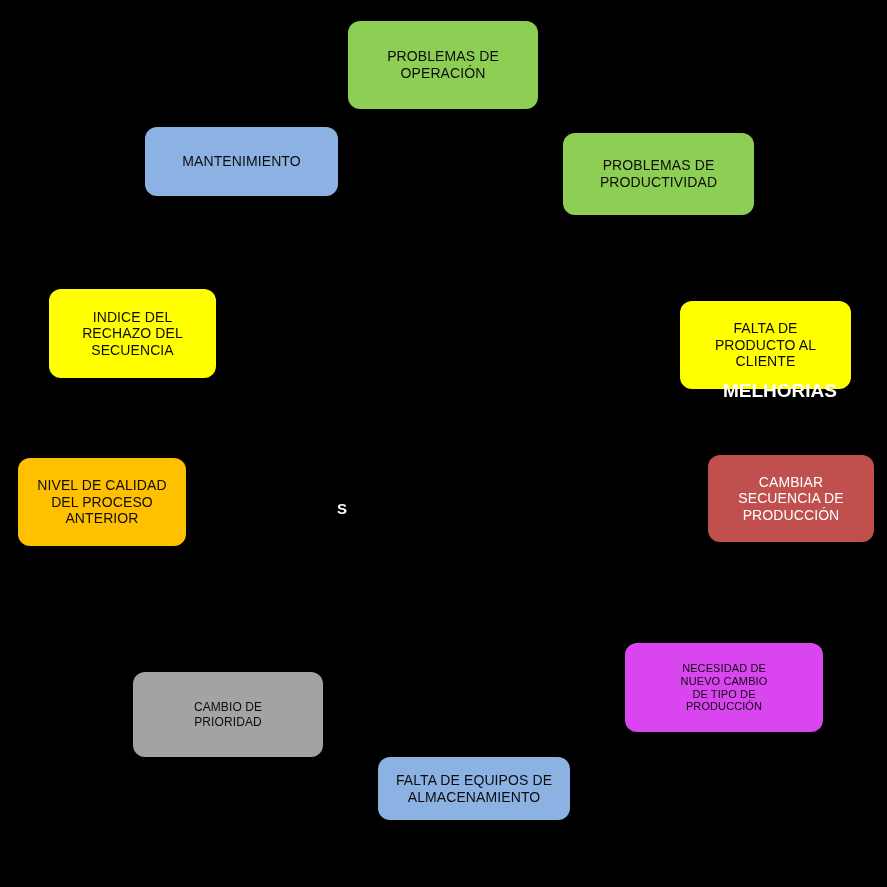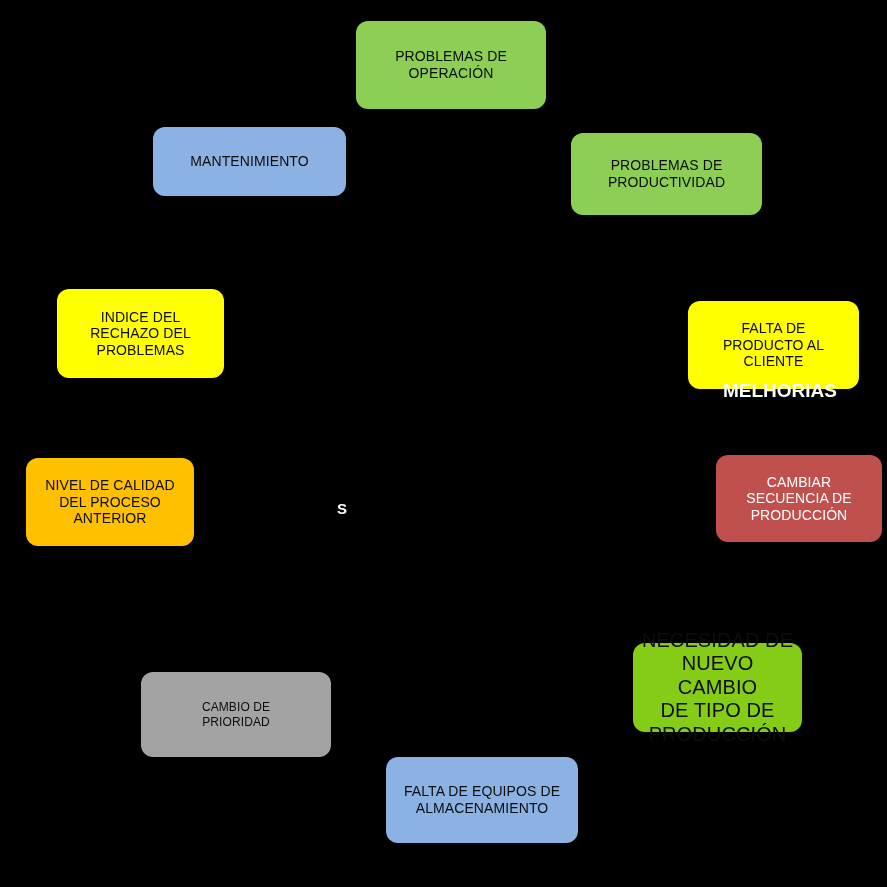--- a/index.html
+++ b/index.html
@@ -23,21 +23,20 @@
     align-items: center;
     justify-content: center;
     text-align: center;
     border-radius: 12px;
     color: #0d0d0d;
     font-weight: 400;
     line-height: 1.18;
     letter-spacing: 0.1px;
     padding: 4px 8px;
     user-select: none;
-    margin-left: 8px;
   }
   .node .node-label {
     display: block;
     width: 100%;
     white-space: pre-line;
   }
   .free-text {
     position: absolute;
     color: #ffffff;
     font-weight: bold;
@@ -58,46 +57,46 @@
     <div class="node" style="left: 145px; top: 127px; width: 193px; height: 69px; background: rgb(140, 178, 228); color: rgb(13, 13, 13); font-size: 14px;">
       <span class="node-label">MANTENIMIENTO</span>
     </div>
     <div class="node" style="left: 563px; top: 133px; width: 191px; height: 82px; background: rgb(141, 206, 84); color: rgb(13, 13, 13); font-size: 14px;">
       <span class="node-label">PROBLEMAS DE
 PRODUCTIVIDAD</span>
     </div>
     <div class="node" style="left: 49px; top: 289px; width: 167px; height: 89px; background: rgb(255, 255, 0); color: rgb(13, 13, 13); font-size: 14px;">
       <span class="node-label">INDICE DEL
 RECHAZO DEL
-PROBLEMAS</span>
+SECUENCIA</span>
     </div>
     <div class="node" style="left: 680px; top: 301px; width: 171px; height: 88px; background: rgb(255, 255, 0); color: rgb(13, 13, 13); font-size: 14px;">
       <span class="node-label">FALTA DE
 PRODUCTO AL
 CLIENTE</span>
     </div>
     <div class="node" style="left: 18px; top: 458px; width: 168px; height: 88px; background: rgb(255, 192, 0); color: rgb(13, 13, 13); font-size: 14px;">
       <span class="node-label">NIVEL DE CALIDAD
 DEL PROCESO
 ANTERIOR</span>
     </div>
     <div class="node" style="left: 708px; top: 455px; width: 166px; height: 87px; background: rgb(192, 80, 77); color: rgb(255, 255, 255); font-size: 14px;">
       <span class="node-label">CAMBIAR
 SECUENCIA DE
 PRODUCCIÓN</span>
     </div>
-    <div class="node" style="left: 625px; top: 643px; width: 169px; height: 89px; background: #84cc16; color: rgb(13, 13, 13); font-size: 20px;">
+    <div class="node" style="left: 625px; top: 643px; width: 198px; height: 89px; background: #d946ef; color: rgb(13, 13, 13); font-size: 11px;">
       <span class="node-label">NECESIDAD DE
 NUEVO CAMBIO
 DE TIPO DE
 PRODUCCIÓN</span>
     </div>
     <div class="node" style="left: 133px; top: 672px; width: 190px; height: 85px; background: #a3a3a3; color: rgb(13, 13, 13); font-size: 12px;">
       <span class="node-label">CAMBIO DE
 PRIORIDAD</span>
     </div>
-    <div class="node" style="left: 378px; top: 757px; width: 192px; height: 86px; background: rgb(140, 178, 228); color: rgb(13, 13, 13); font-size: 14px;">
+    <div class="node" style="left: 378px; top: 757px; width: 192px; height: 63px; background: rgb(140, 178, 228); color: rgb(13, 13, 13); font-size: 14px;">
       <span class="node-label">FALTA DE EQUIPOS DE
 ALMACENAMIENTO</span>
     </div>
     <div class="free-text" style="left: 723px; top: 380px; color: rgb(255, 255, 255); font-size: 19px;">MELHORIAS</div>
     <div class="free-text" style="left: 337px; top: 500px; color: rgb(255, 255, 255); font-size: 15px;">S</div>
   </div>
 
 </body></html>

